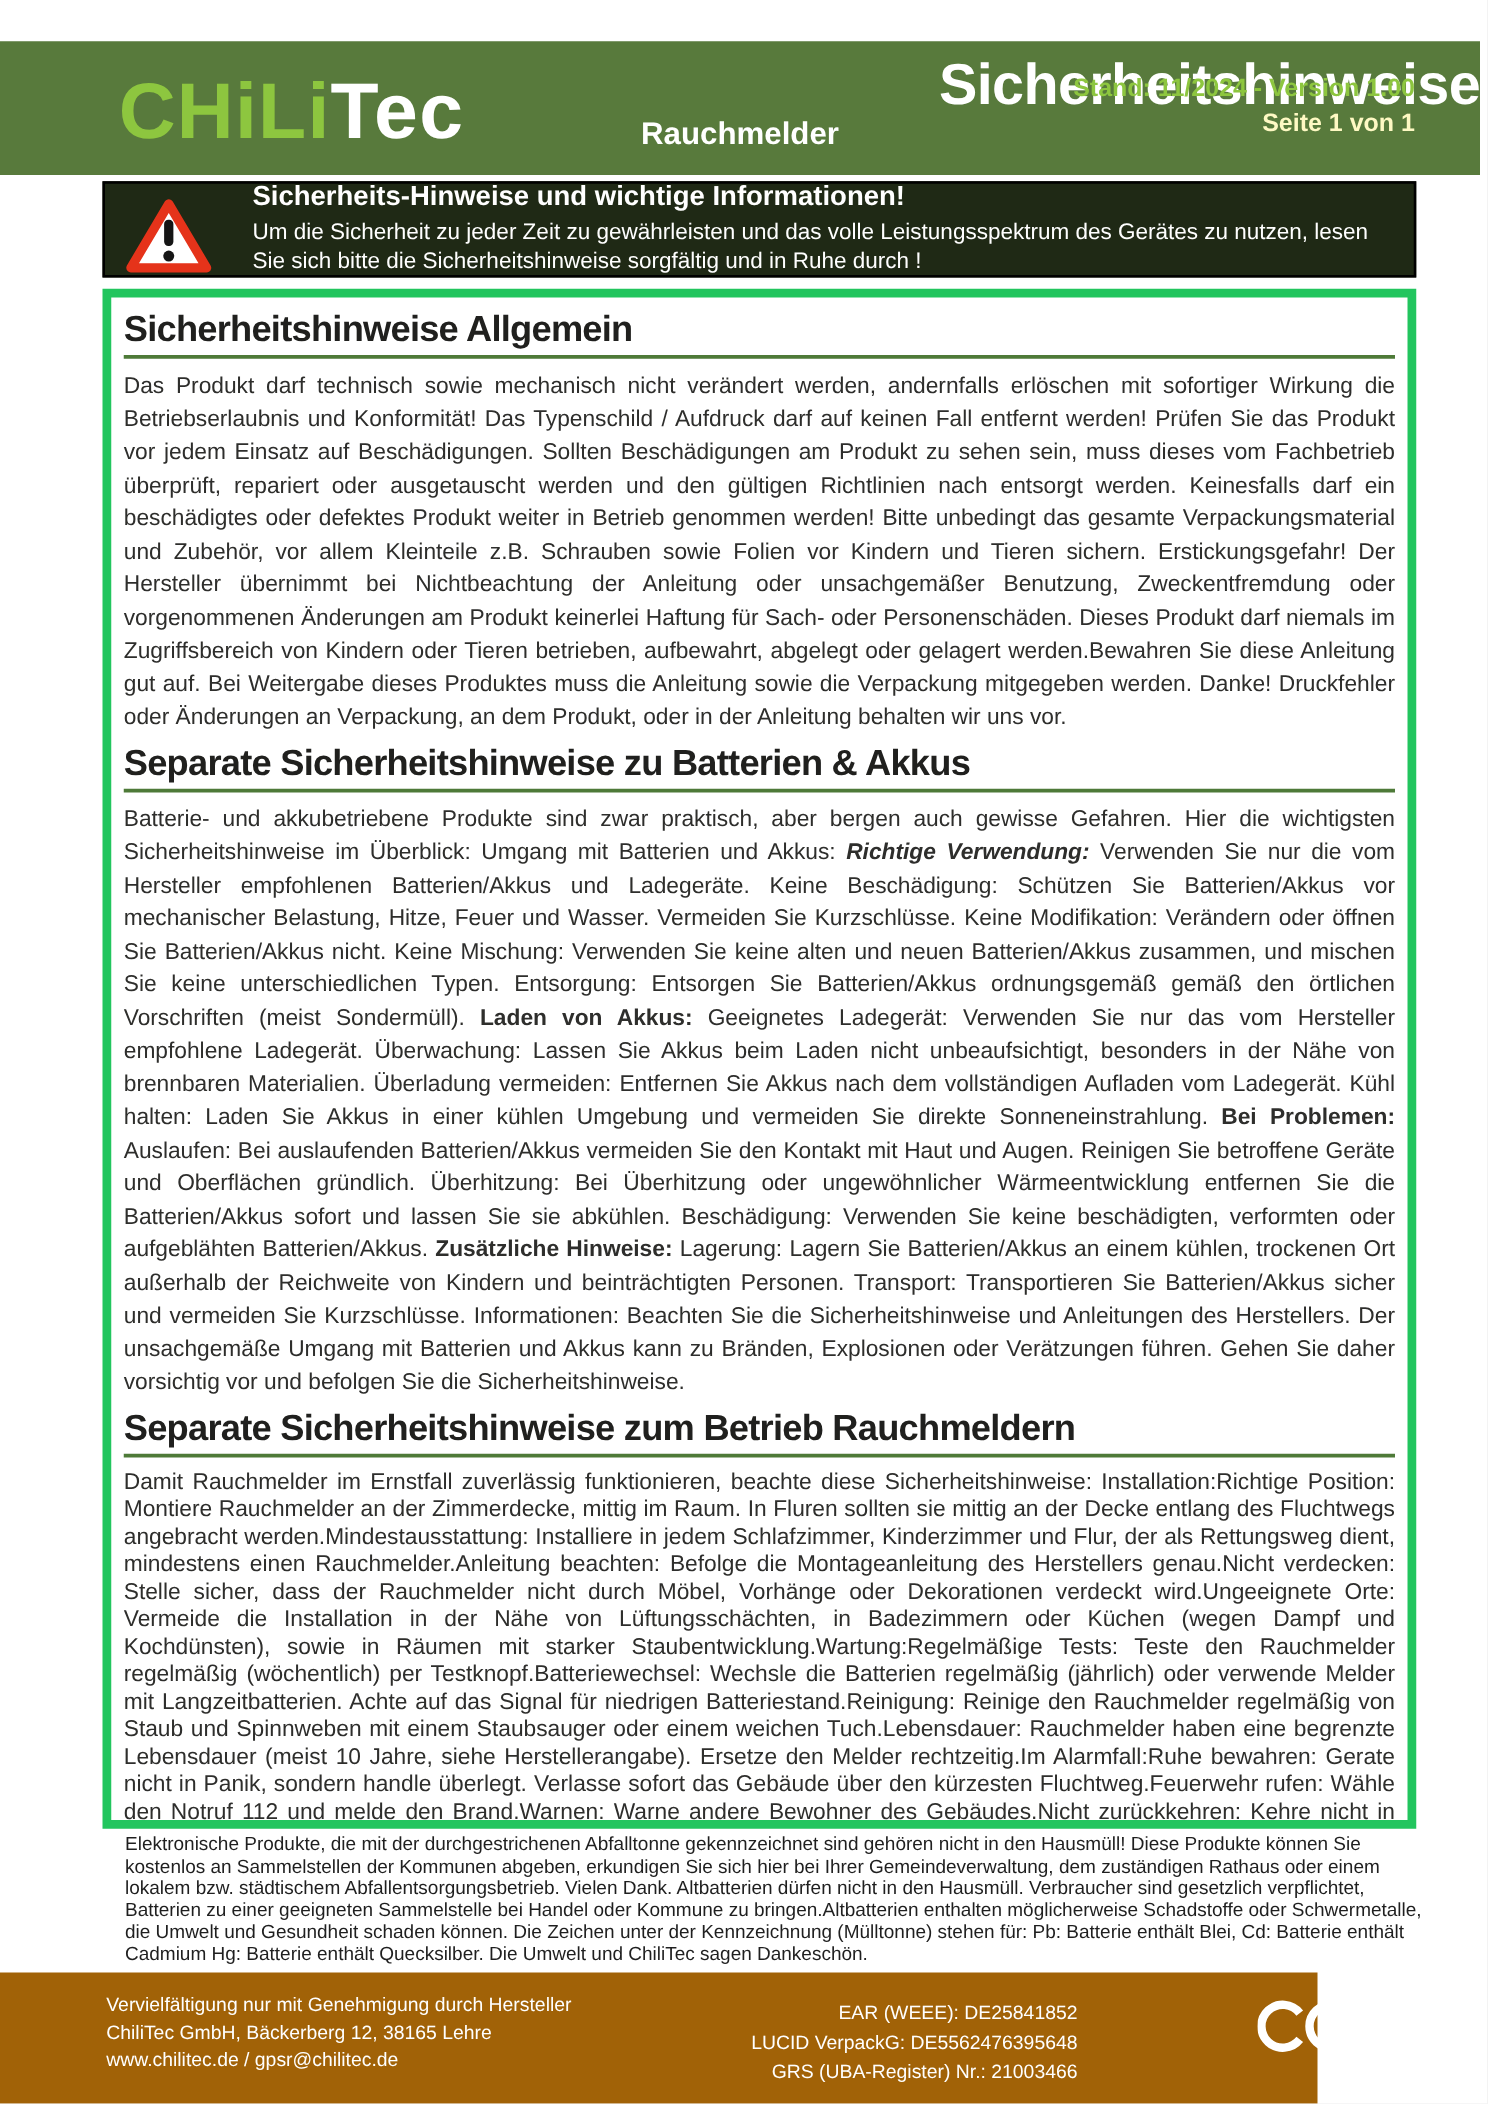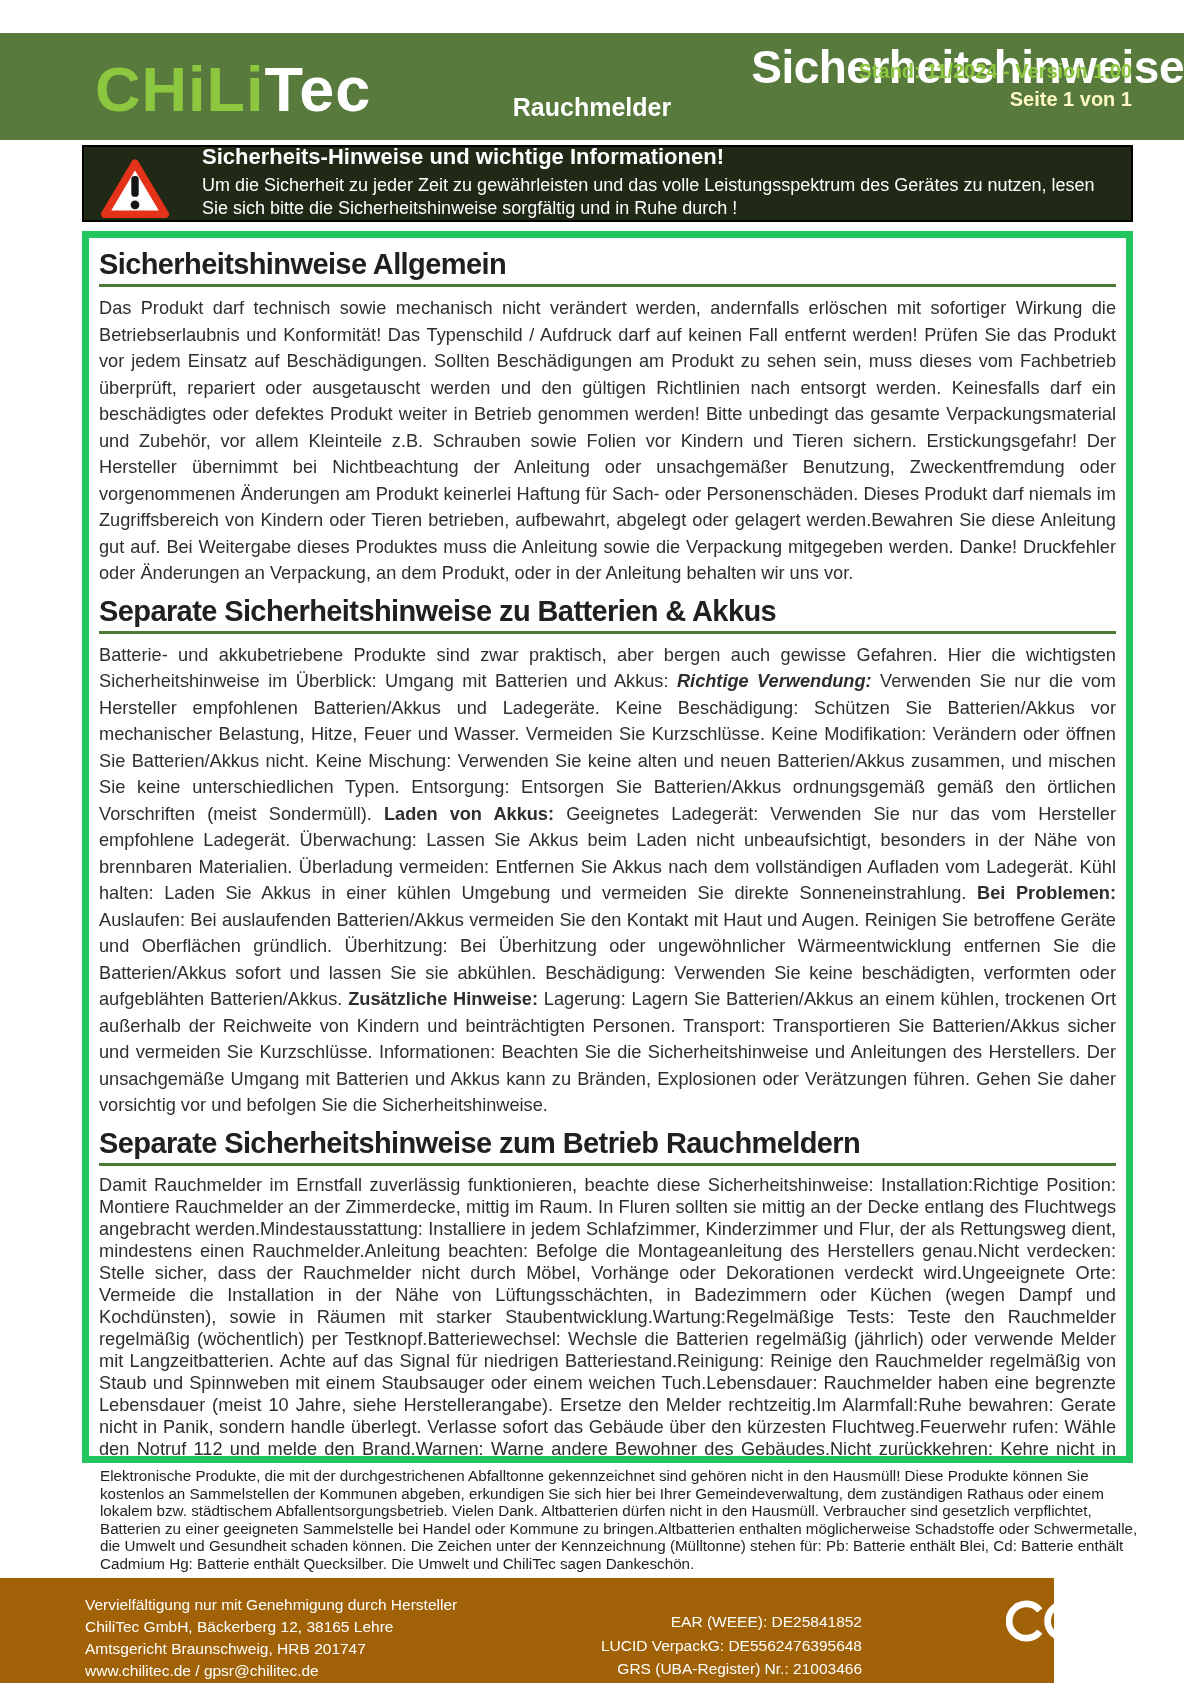--- a/index.html
+++ b/index.html
@@ -47,21 +47,21 @@
 
   
   .smallprint {
     position:absolute; top:1467px; left:78px; width:1040px;
     font-size:15.2px; line-height:17.5px; color:#1f1f1f;margin-left:22px;
   }
 
   
   .footer { position:absolute; top:1578px; left:0; width:1054px; height:105px; background:#a16207; color:#fff; }
   .f-left { position:absolute; left:85px; top:16px; font-size:15.5px; line-height:22px; }
-  .f-right { position:absolute; right:192px; top:32px; text-align:right; font-size:15.5px; line-height:23.5px; }
+  .f-right { position:absolute; right:192px; top:21px; text-align:right; font-size:15.5px; line-height:23.5px; }
   .ce-mark { position:absolute; left:1006px; top:18px; width:78px; height:50px; }
   .weee-bin { position:absolute; left:1088px; top:11px; width:38px; height:58px; }
 </style>
 </head>
 <body>
 
 <div class="page">
 
   <header class="band">
     <div class="logo"><span class="lg">CHiLi</span><span class="lw">Tec</span></div>
@@ -102,21 +102,20 @@
     <div class="rule"></div>
     <p class="body lh22"><span>Damit Rauchmelder im Ernstfall zuverlässig funktionieren, beachte diese Sicherheitshinweise: Installation:Richtige Position: Montiere Rauchmelder an der Zimmerdecke, mittig im Raum. In Fluren sollten sie mittig an der Decke entlang des Fluchtwegs angebracht werden.Mindestausstattung: Installiere in jedem Schlafzimmer, Kinderzimmer und Flur, der als Rettungsweg dient, mindestens einen Rauchmelder.Anleitung beachten: Befolge die Montageanleitung des Herstellers genau.Nicht verdecken: Stelle sicher, dass der Rauchmelder nicht durch Möbel, Vorhänge oder Dekorationen verdeckt wird.Ungeeignete Orte: Vermeide die Installation in der Nähe von Lüftungsschächten, in Badezimmern oder Küchen (wegen Dampf und Kochdünsten), sowie in Räumen mit starker Staubentwicklung.Wartung:Regelmäßige Tests: Teste den Rauchmelder regelmäßig (wöchentlich) per Testknopf.Batteriewechsel: Wechsle die Batterien regelmäßig (jährlich) oder verwende Melder mit Langzeitbatterien. Achte auf das Signal für niedrigen Batteriestand.Reinigung: Reinige den Rauchmelder regelmäßig von Staub und Spinnweben mit einem Staubsauger oder einem weichen Tuch.Lebensdauer: Rauchmelder haben eine begrenzte Lebensdauer (meist 10 Jahre, siehe Herstellerangabe). Ersetze den Melder rechtzeitig.Im Alarmfall:Ruhe bewahren: Gerate nicht in Panik, sondern handle überlegt. Verlasse sofort das Gebäude über den kürzesten Fluchtweg.Feuerwehr rufen: Wähle den Notruf 112 und melde den Brand.Warnen: Warne andere Bewohner des Gebäudes.Nicht zurückkehren: Kehre nicht in das brennende Gebäude zurück.Zusätzliche Hinweise:Vernetzte Rauchmelder: Vernetzte Rauchmelder bieten zusätzlichen Schutz, da sie sich gegenseitig alarmieren.Spezielle Rauchmelder: Für bestimmte Bereiche (z.B. Küche) gibt es spezielle Rauchmelder, die weniger anfällig für Fehlalarme sind.Brandschutz: Rauchmelder sind nur ein Teil des Brandschutzes. Weitere Maßnahmen wie Fluchtwege, Feuerlöscher und Brandschutztüren.</span></p>
   </section>
 
   <p class="smallprint">Elektronische Produkte, die mit der durchgestrichenen Abfalltonne gekennzeichnet sind gehören nicht in den Hausmüll! Diese Produkte können Sie kostenlos an Sammelstellen der Kommunen abgeben, erkundigen Sie sich hier bei Ihrer Gemeindeverwaltung, dem zuständigen Rathaus oder einem lokalem bzw. städtischem Abfallentsorgungsbetrieb. Vielen Dank. Altbatterien dürfen nicht in den Hausmüll. Verbraucher sind gesetzlich verpflichtet, Batterien zu einer geeigneten Sammelstelle bei Handel oder Kommune zu bringen.Altbatterien enthalten möglicherweise Schadstoffe oder Schwermetalle, die Umwelt und Gesundheit schaden können. Die Zeichen unter der Kennzeichnung (Mülltonne) stehen für: Pb: Batterie enthält Blei, Cd: Batterie enthält Cadmium Hg: Batterie enthält Quecksilber. Die Umwelt und ChiliTec sagen Dankeschön.</p>
 
   <footer class="footer">
     <div class="f-left">
       <div>Vervielfältigung nur mit Genehmigung durch Hersteller</div>
       <div>ChiliTec GmbH, Bäckerberg 12, 38165 Lehre</div>
-      <div>Amtsgericht Braunschweig, HRB 201747</div>
       <div>www.chilitec.de / gpsr@chilitec.de</div>
     </div>
     <div class="f-right">
       <div>EAR (WEEE): DE25841852</div>
       <div>LUCID VerpackG: DE5562476395648</div>
       <div>GRS (UBA-Register) Nr.: 21003466</div>
     </div>
     <span class="ce-mark">
       <svg viewBox="0 0 150 80" width="78" height="50" aria-hidden="true">
         <path d="M 65 19.7 A 33 33 0 1 0 65 60.3" fill="none" stroke="#ffffff" stroke-width="13"></path>

